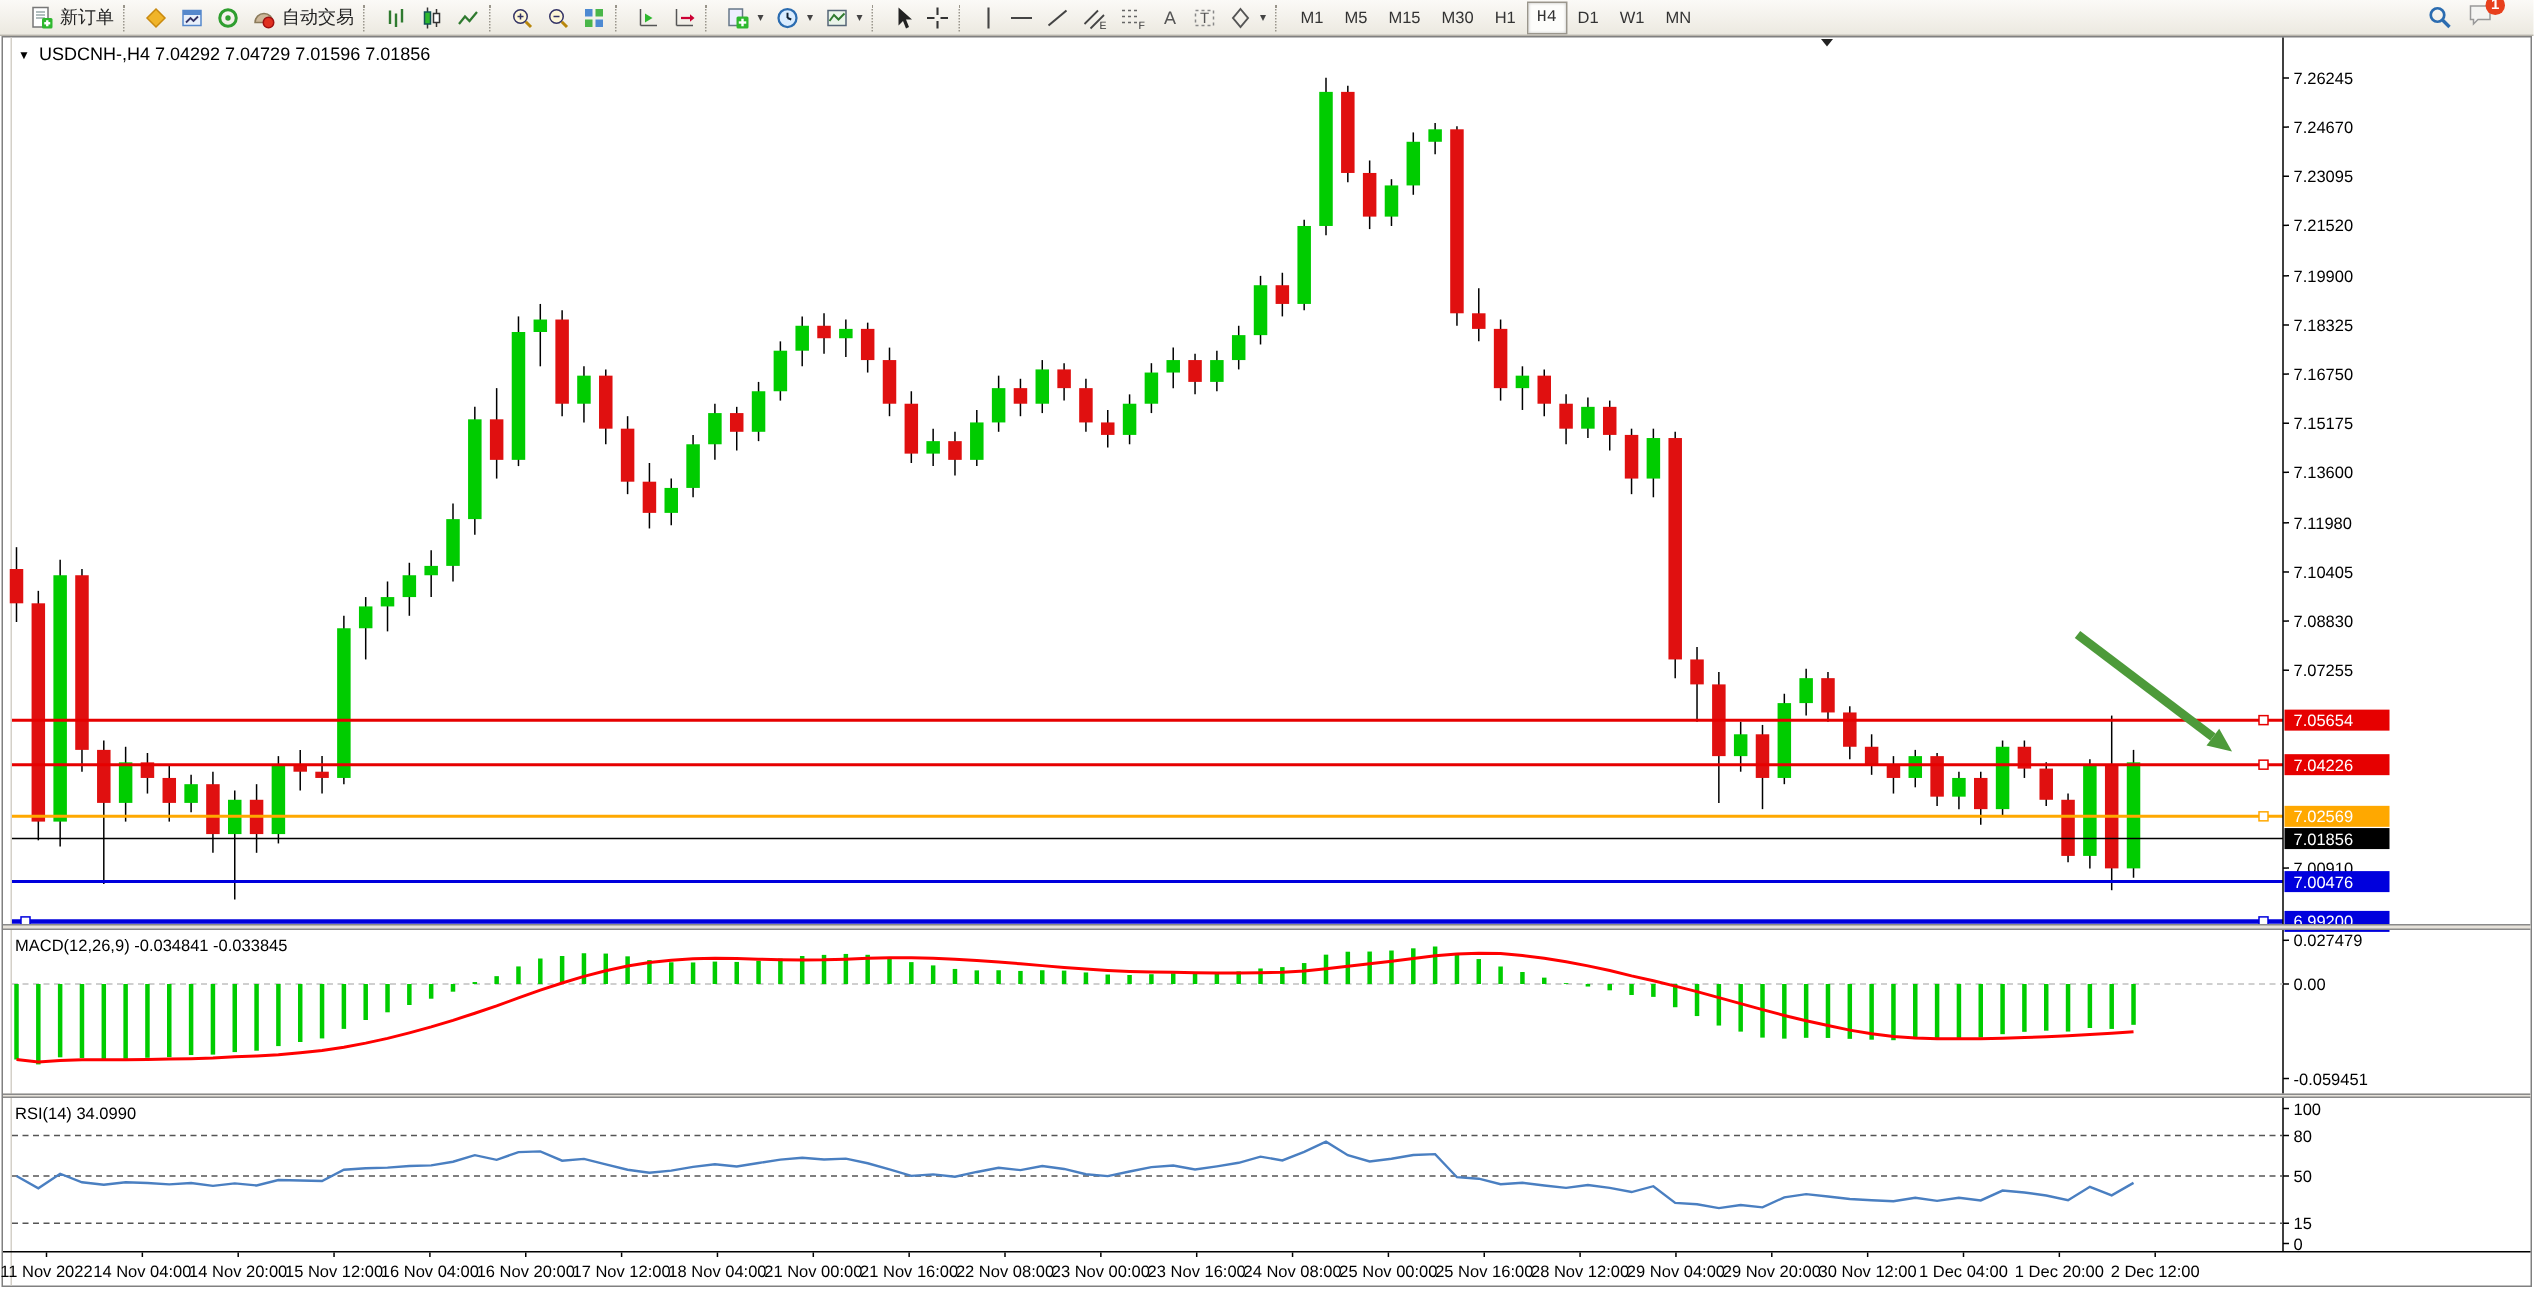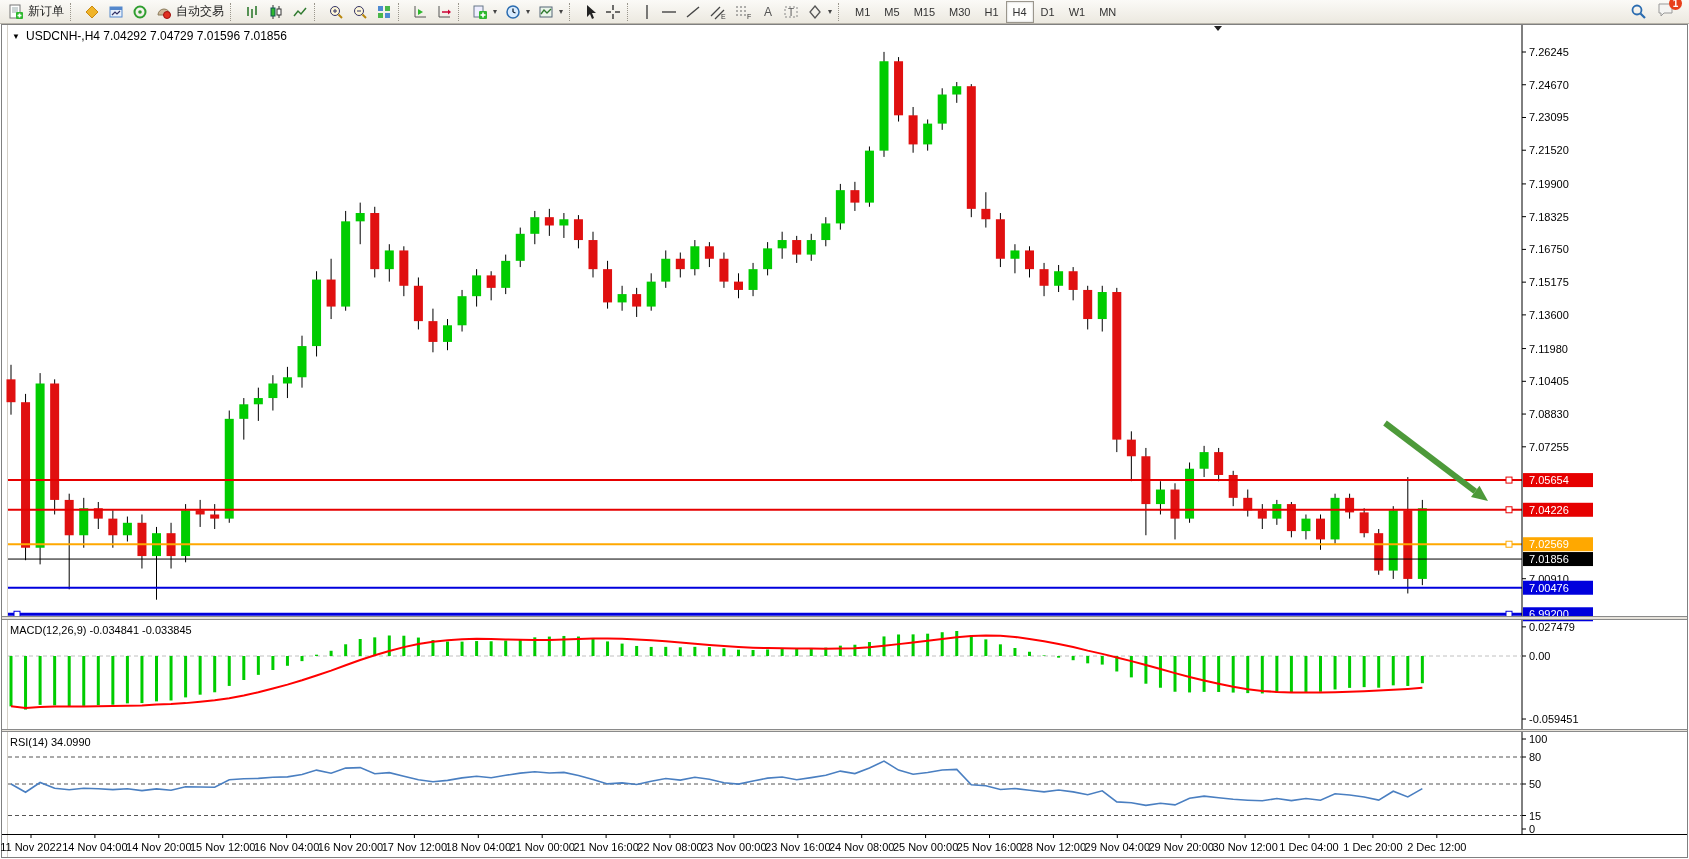--- a/index.html
+++ b/index.html
@@ -1,24 +1,24 @@
 <!DOCTYPE html>
 <html><head>
 <meta charset="utf-8">
 <style>
   html,body{margin:0;padding:0;width:1689px;height:859px;overflow:hidden;background:#ffffff;
     font-family:"Liberation Sans", sans-serif;}
   
   .toolbar{position:absolute;left:0;top:0;width:1689px;height:24px;
     background:linear-gradient(#fbfaf7,#ece9e0);border-bottom:1px solid #b8b4aa;
-    display:flex;align-items:center;padding:0 4px;box-sizing:border-box;font-size:12px;color:#222;z-index:5;}
+    display:flex;align-items:center;padding:0 16px;box-sizing:border-box;font-size:12px;color:#222;z-index:5;}
   .tbtn{display:flex;align-items:center;gap:4px;padding:1px 4px;border-radius:2px;height:20px;cursor:default;}
   .tsep{width:7px;height:18px;margin:0 2px;border-left:1px dotted #9a968c;}
   .tf{padding:1px 6px;font-size:11px;color:#333;height:18px;line-height:18px;border:1px solid transparent;}
-  .tf.active{background:#fdfdfb;border:1px solid #9a968c;box-shadow:inset 0 0 2px #bbb;}
+  .tf.active{background:#fdfdfb;border:1px solid #9a968c;box-shadow:inset 0 0 2px #bbb;font-family:Liberation Mono, monospace;}
   .caret{font-size:8px;color:#444;margin-left:1px;}
   .right-icons{margin-left:auto;display:flex;align-items:center;gap:10px;padding-right:10px;}
   .badge{position:absolute;top:-5px;right:-7px;background:#e8401c;color:#fff;font-size:10px;font-weight:bold;
     border-radius:8px;min-width:13px;height:13px;line-height:13px;text-align:center;}
   .chat-wrap{position:relative;}
   svg text{font-family:"Liberation Sans", sans-serif;}
 </style>
 </head>
 <body>
 

